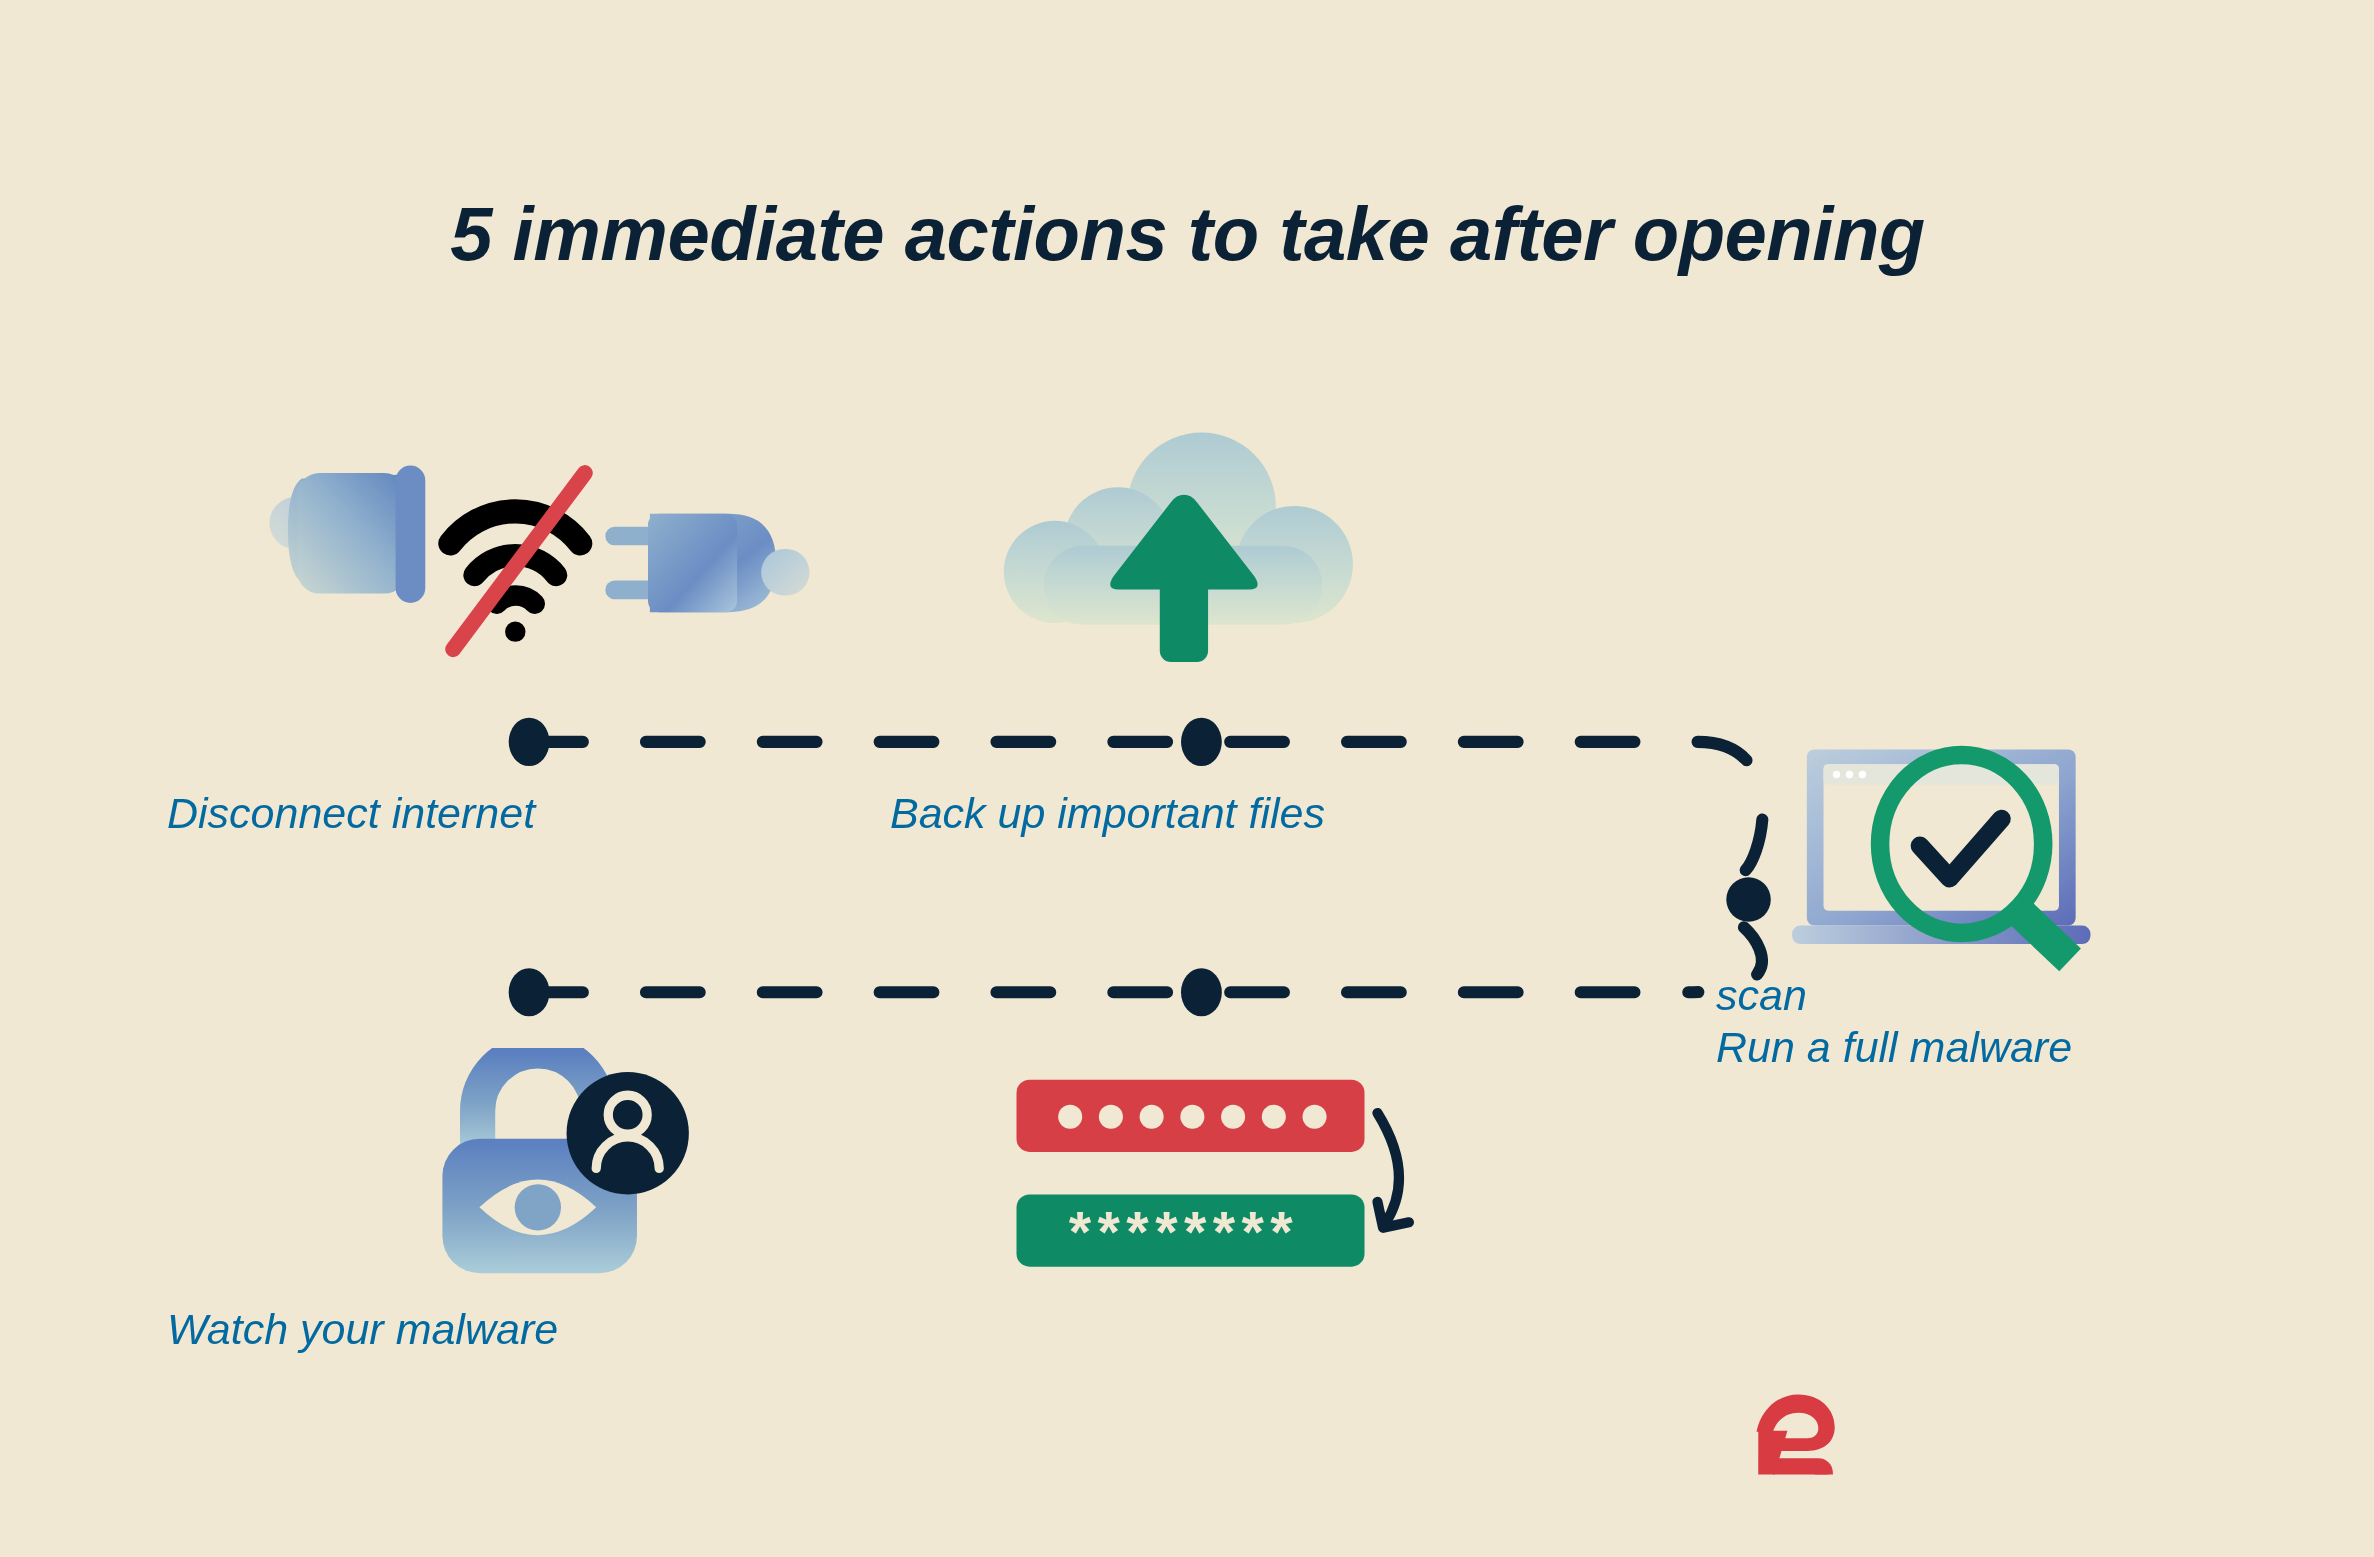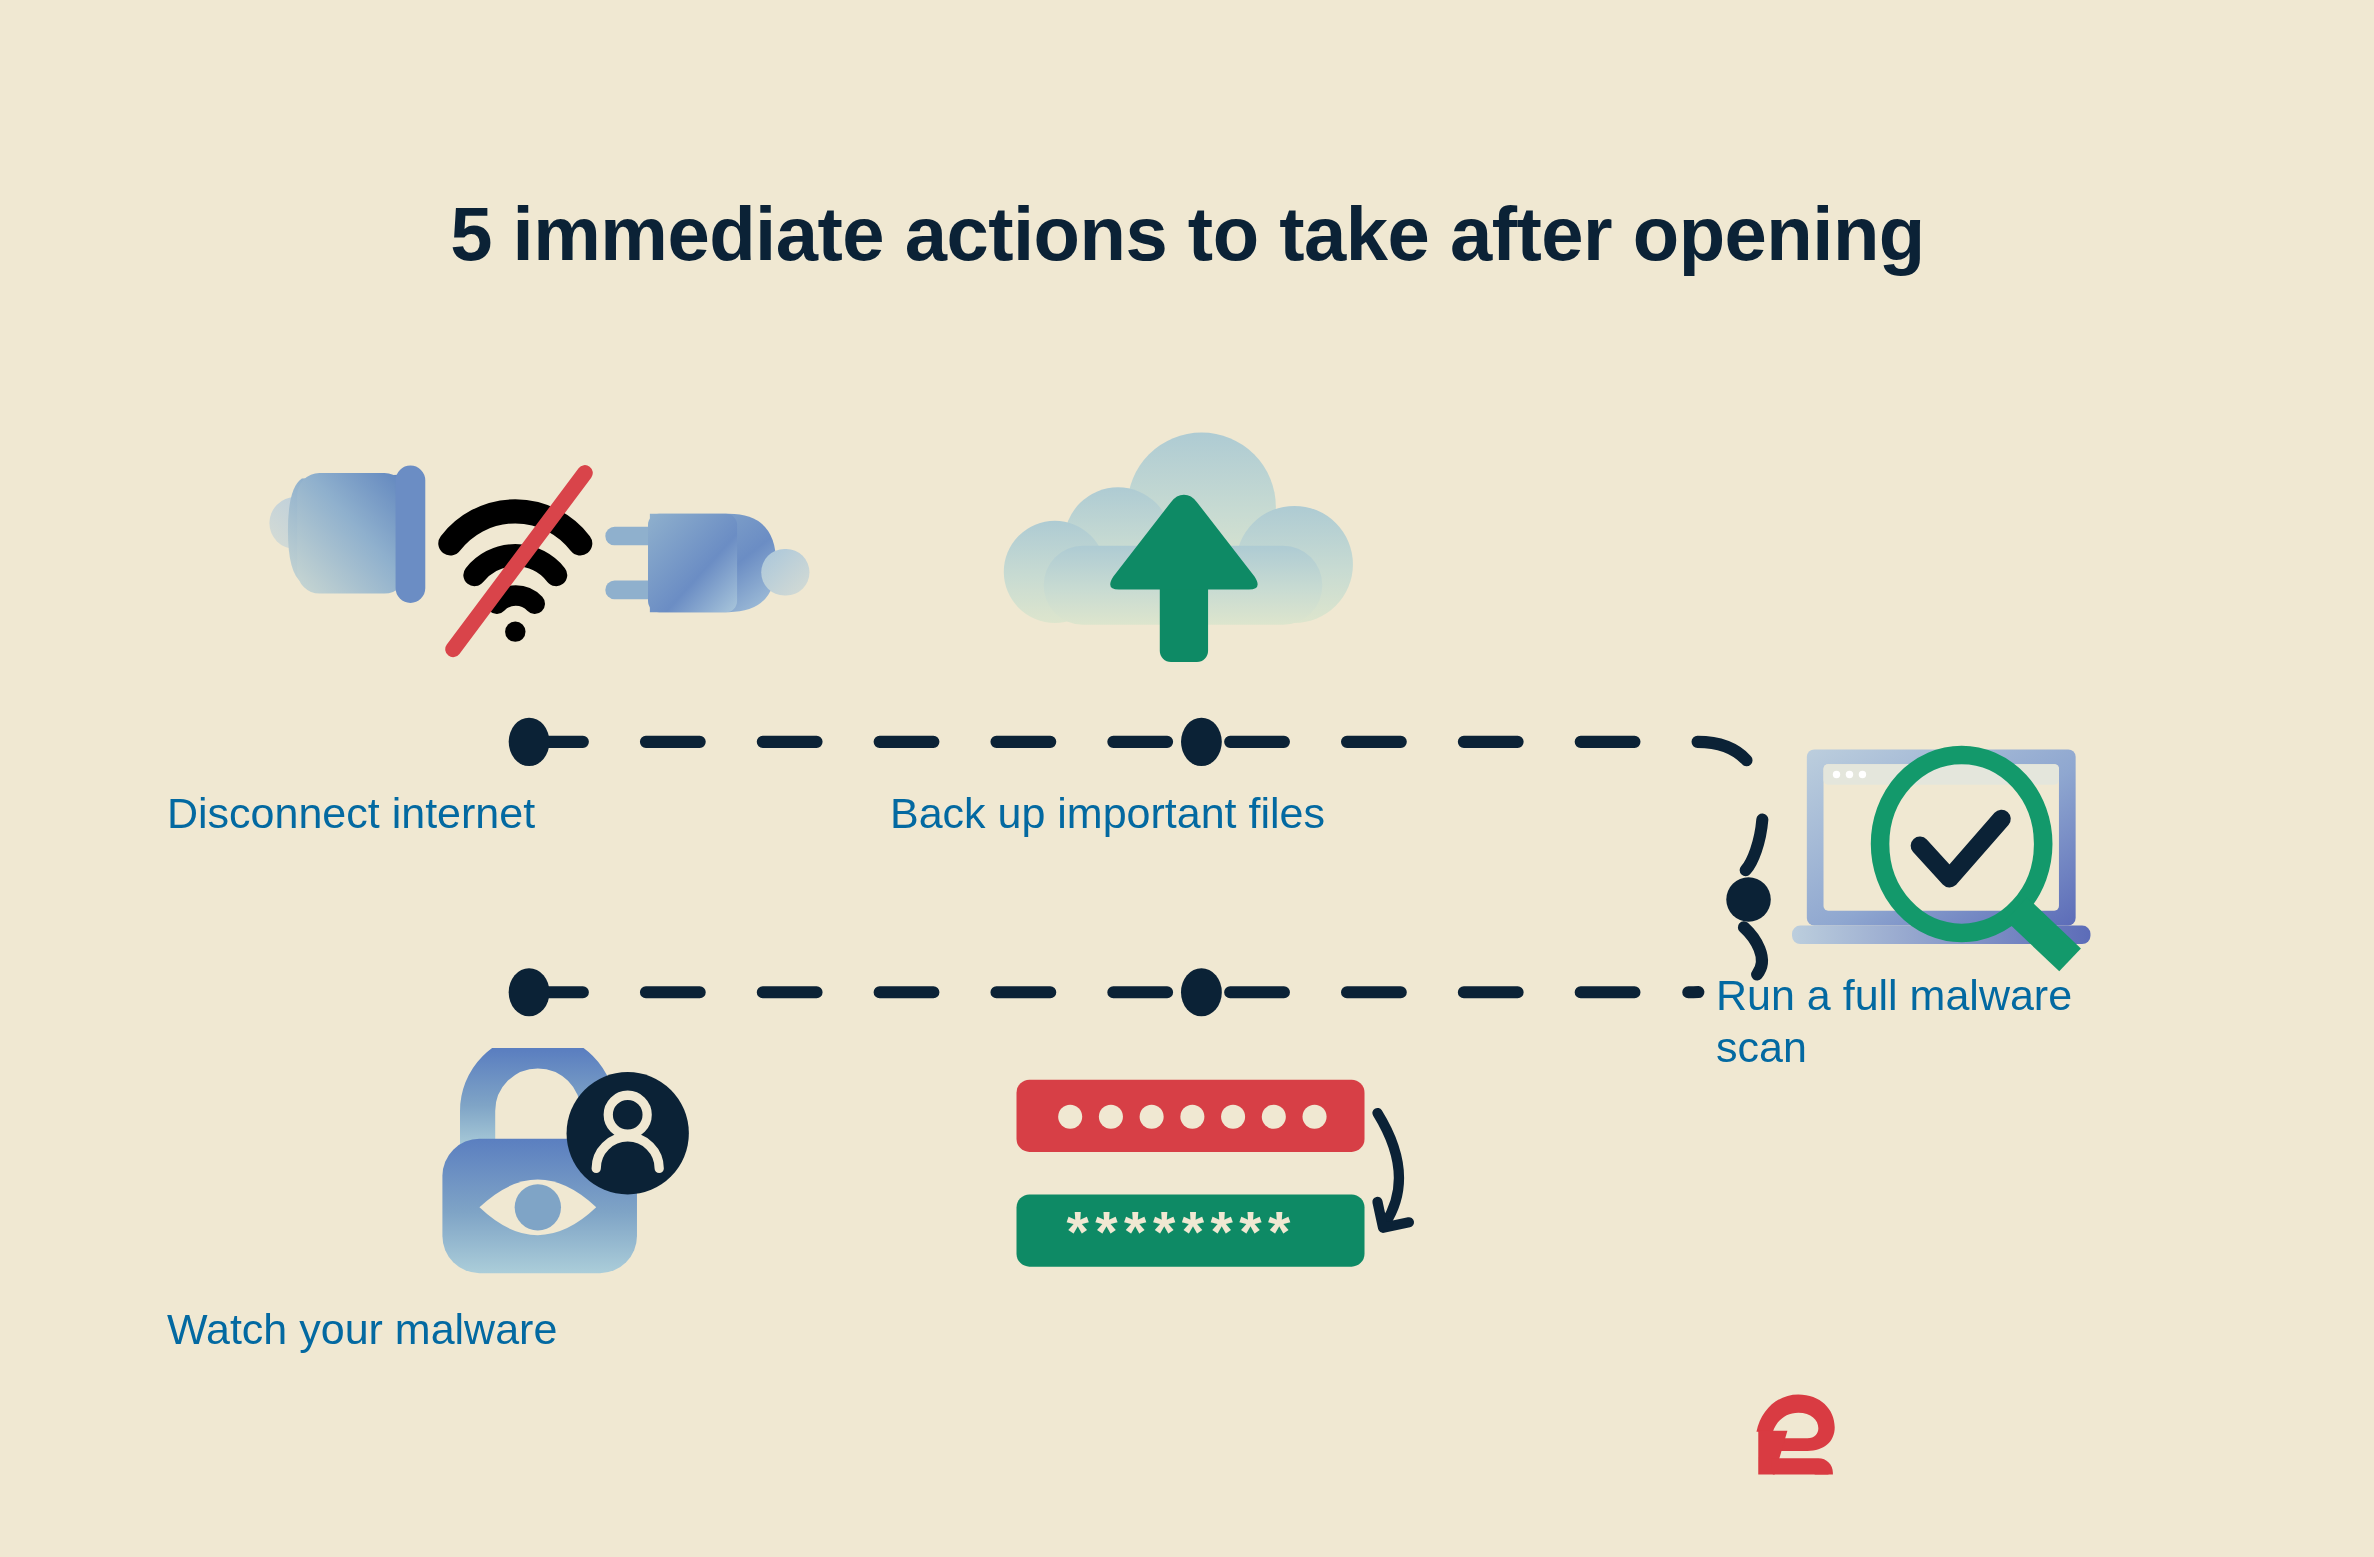--- a/index.html
+++ b/index.html
@@ -12,20 +12,21 @@
     height: 1557px;
     background: #F0E8D2;
     font-family: "Liberation Sans", sans-serif;
     overflow: hidden;
   }
   #infographic {
     position: relative;
     width: 2024px;
     height: 1557px;
     background: #F0E8D2;
+    font-style: italic;
   }
 
   
   .title {
     position: absolute;
     left: 0;
     top: 139px;
     width: 2375px;
     text-align: center;
     color: #0B2236;
@@ -212,22 +213,22 @@
 
       <rect x="2" y="198" width="322" height="20" rx="9" fill="url(#laptopBase)"></rect>
 
       <ellipse cx="185" cy="110" rx="88" ry="96" fill="none" stroke="#13996B" stroke-width="20"></ellipse>
       <line x1="244" y1="180" x2="302" y2="235" stroke="#13996B" stroke-width="34" stroke-linecap="butt"></line>
 
       <path d="M 140 112 L 172 147 L 228 83" fill="none" stroke="#0B2236" stroke-width="20" stroke-linecap="round" stroke-linejoin="round"></path>
     </svg>
   </div>
   <div class="step-label" id="label-scan">
+    <span style="display: block;">scan</span>
     <span style="display: block;">Run a full malware</span>
-    <span style="display: block;">scan</span>
   </div>
 
   <div class="step-icon" id="icon-identity">
     <svg viewBox="0 0 300 245" width="278" height="227" xmlns="http://www.w3.org/2000/svg">
       <defs>
         <linearGradient id="lockGrad" x1="0.5" y1="0" x2="0.5" y2="1">
           <stop offset="0%" stop-color="#5B7FC0"></stop>
           <stop offset="55%" stop-color="#7FA4C6"></stop>
           <stop offset="100%" stop-color="#ABCDD9"></stop>
         </linearGradient>

